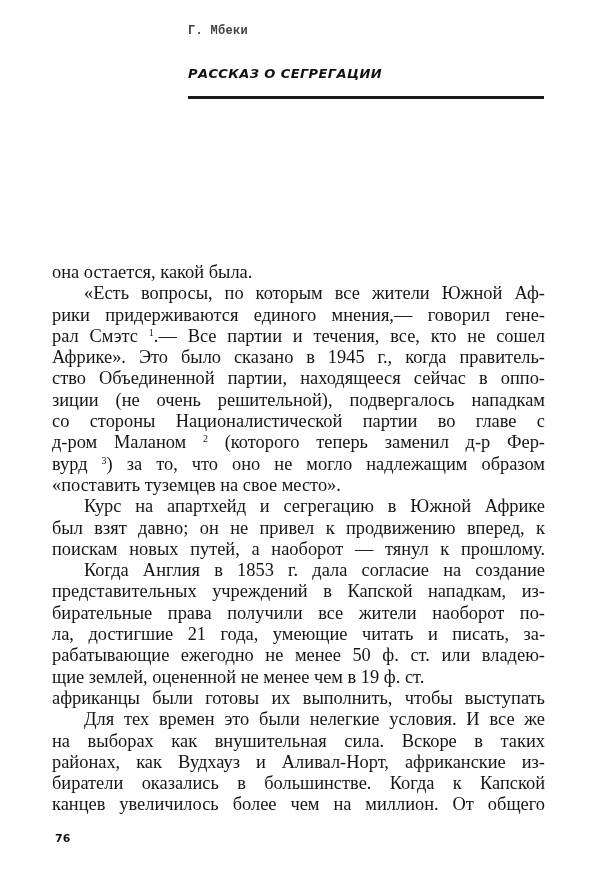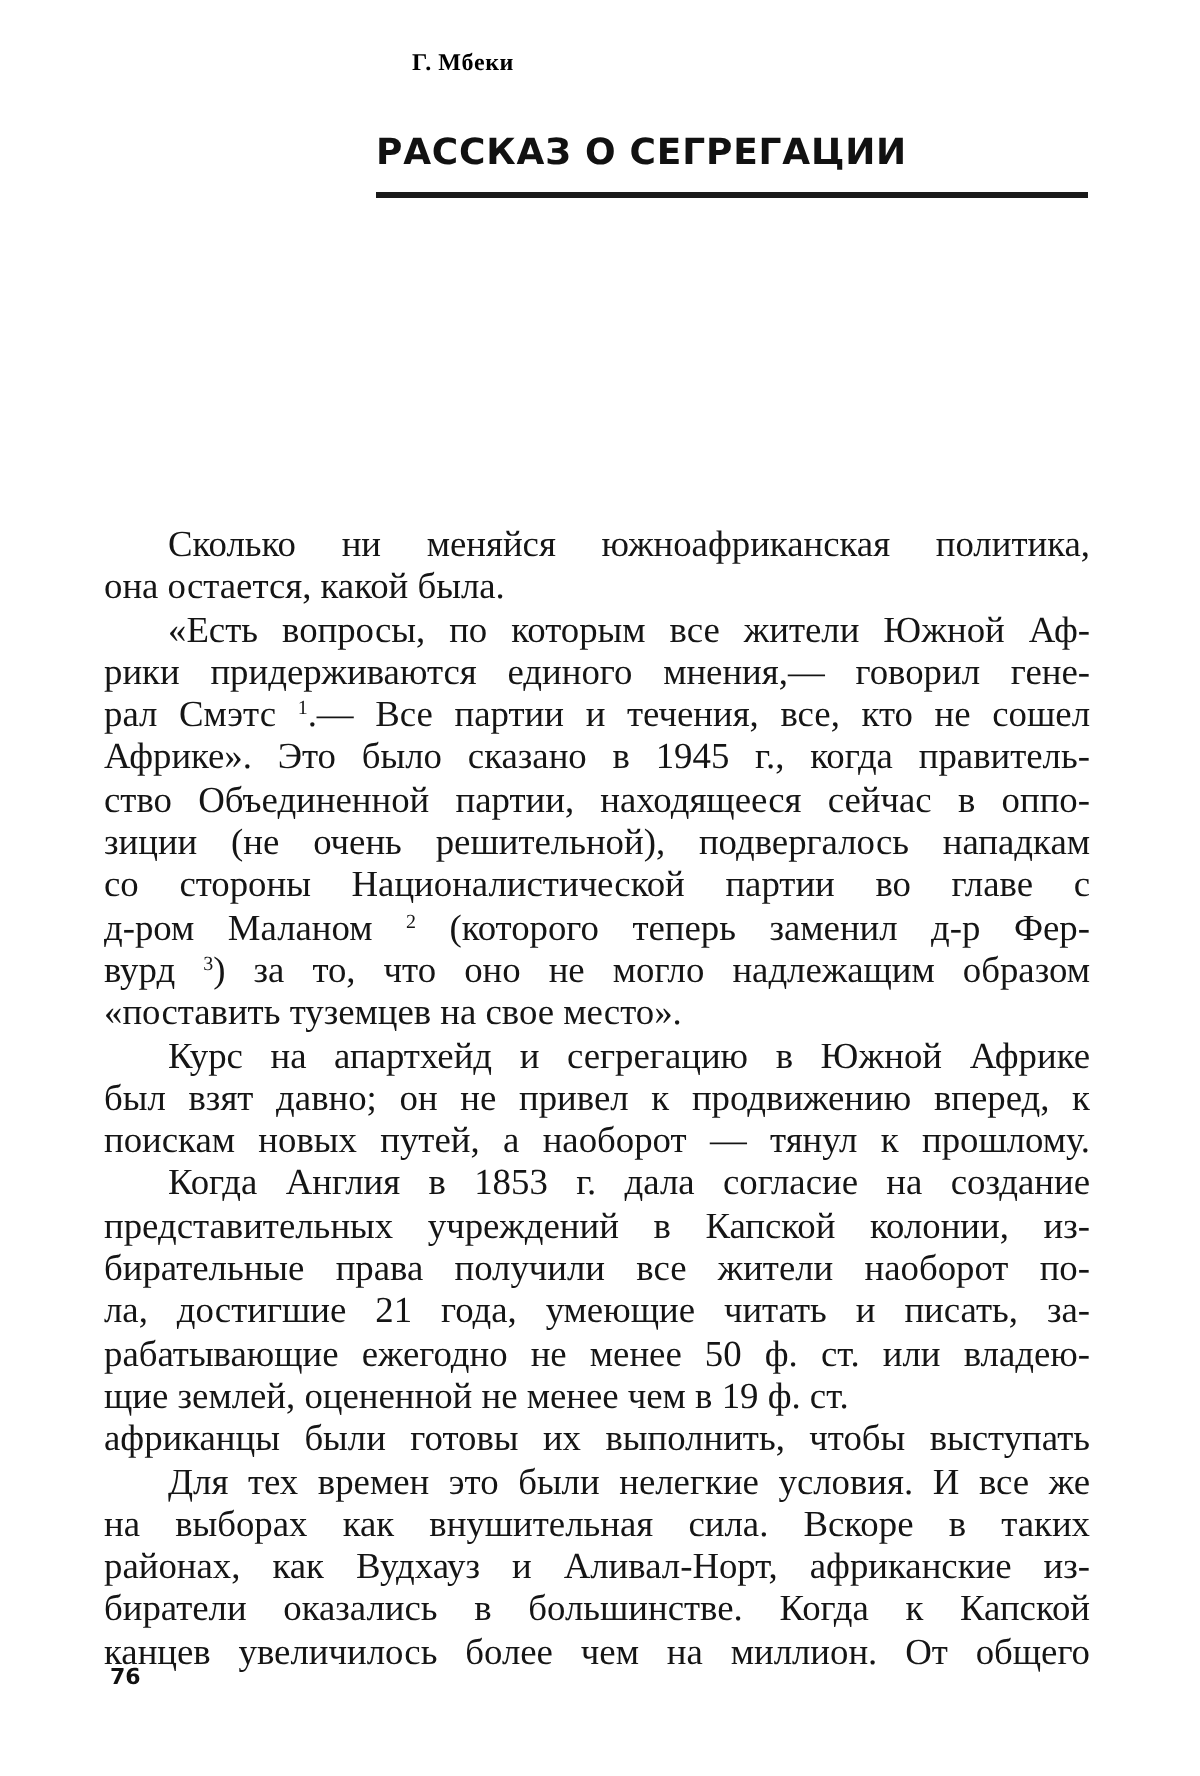--- a/index.html
+++ b/index.html
@@ -9,37 +9,38 @@
     }
     body {
       width: 600px;
       height: 888px;
       position: relative;
       overflow: hidden;
       color: #111111;
     }
     .author {
       position: absolute;
-      left: 206px;
+      left: 188px;
       top: 24px;
-      font-family: Liberation Serif, serif;
+      font-family: Liberation Mono, monospace;
       font-weight: bold;
       font-size: 12px;
       letter-spacing: 0.3px;
-      color: #000000;
+      color: #404040;
     }
     .title {
       position: absolute;
       left: 188px;
       top: 66px;
       font-family: "DejaVu Sans", sans-serif;
       font-weight: bold;
-      font-size: 18px;
+      font-size: 13px;
       letter-spacing: 0.4px;
       color: #111;
+      font-style: italic;
     }
     .rule {
       position: absolute;
       left: 188px;
       top: 96px;
       width: 356px;
       height: 3px;
       background: #1a1a1a;
     }
     .body-text {
@@ -81,37 +82,36 @@
     }
   </style>
 </head>
 <body>
 
 <div class="author">Г. Мбеки</div>
 <div class="title">РАССКАЗ О СЕГРЕГАЦИИ</div>
 <div class="rule"></div>
 
 <div class="body-text" id="body-text">
-    <span class="line indent">Сколько ни меняйся южноафриканская политика,</span>
     <span class="line last">она остается, какой была.</span>
     <span class="line indent">«Есть вопросы, по которым все жители Южной Аф-</span>
     <span class="line">рики придерживаются единого мнения,— говорил гене-</span>
     <span class="line">рал Смэтс <sup>1</sup>.— Все партии и течения, все, кто не сошел</span>
     <span class="line">Африке». Это было сказано в 1945 г., когда правитель-</span>
     <span class="line">ство Объединенной партии, находящееся сейчас в оппо-</span>
     <span class="line">зиции (не очень решительной), подвергалось нападкам</span>
     <span class="line">со стороны Националистической партии во главе с</span>
     <span class="line">д-ром Маланом <sup>2</sup> (которого теперь заменил д-р Фер-</span>
     <span class="line">вурд <sup>3</sup>) за то, что оно не могло надлежащим образом</span>
     <span class="line last">«поставить туземцев на свое место».</span>
     <span class="line indent">Курс на апартхейд и сегрегацию в Южной Африке</span>
     <span class="line">был взят давно; он не привел к продвижению вперед, к</span>
     <span class="line">поискам новых путей, а наоборот — тянул к прошлому.</span>
     <span class="line indent">Когда Англия в 1853 г. дала согласие на создание</span>
-    <span class="line">представительных учреждений в Капской колонии, из-</span>
+    <span class="line">представительных учреждений в Капской нападкам, из-</span>
     <span class="line">бирательные права получили все жители наоборот по-</span>
     <span class="line">ла, достигшие 21 года, умеющие читать и писать, за-</span>
     <span class="line">рабатывающие ежегодно не менее 50 ф. ст. или владею-</span>
     <span class="line last">щие землей, оцененной не менее чем в 19 ф. ст.</span>
     <span class="line">африканцы были готовы их выполнить, чтобы выступать</span>
     <span class="line indent">Для тех времен это были нелегкие условия. И все же</span>
     <span class="line">на выборах как внушительная сила. Вскоре в таких</span>
     <span class="line">районах, как Вудхауз и Аливал-Норт, африканские из-</span>
     <span class="line">биратели оказались в большинстве. Когда к Капской</span>
     <span class="line">канцев увеличилось более чем на миллион. От общего</span>

